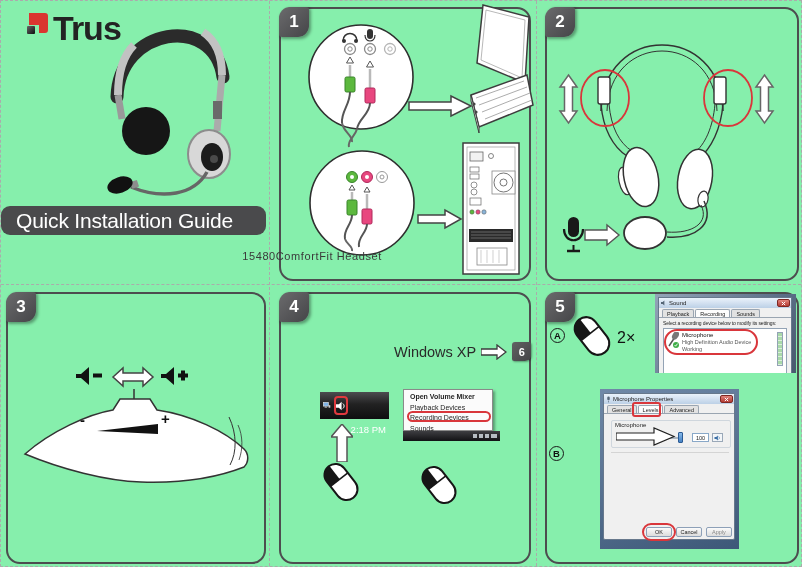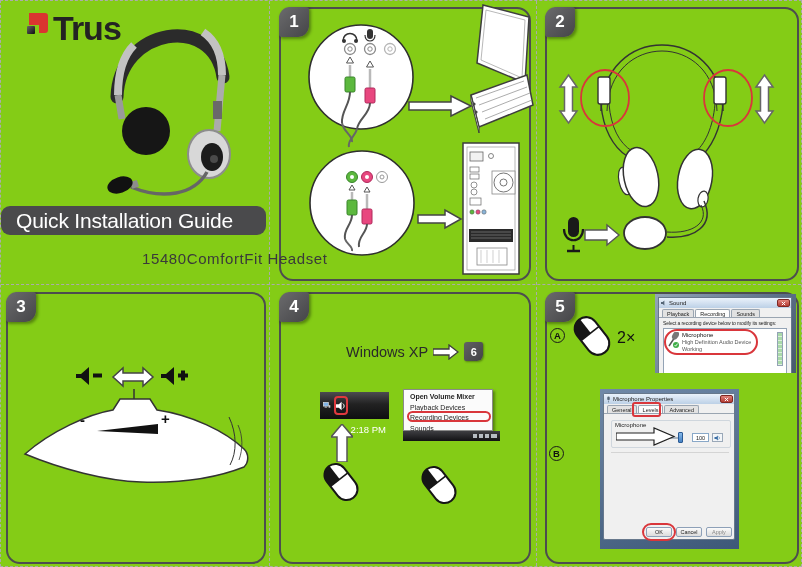--- a/index.html
+++ b/index.html
@@ -1,35 +1,35 @@
 <!DOCTYPE html>
 <html><head>
 <meta charset="utf-8">
 <style>
   html,body{margin:0;padding:0;background:#888;}
-  #page{position:relative;width:802px;height:567px;background:#84cc16;
+  #page{position:relative;width:802px;height:567px;background:#86efac;
         font-family:"Liberation Sans",sans-serif;overflow:hidden;
         box-sizing:border-box;border:1px dashed #ababab;}
   .abs{position:absolute;}
   .vline{position:absolute;top:0;bottom:0;width:0;border-left:1px dashed #ababab;}
   .hline{position:absolute;left:0;right:0;height:0;border-top:1px dashed #ababab;}
   .panel{position:absolute;border:2px solid #4d4d4f;border-radius:14px;}
   .badge{position:absolute;width:30px;height:30px;color:#fff;font-size:17px;font-weight:bold;
          background:linear-gradient(135deg,#6b6b6d,#454548);
          border-radius:11px 3px 11px 3px;display:flex;align-items:center;justify-content:center;
          box-shadow:1.5px 1.5px 3px rgba(0,0,0,.35);}
   
   .logo-text{position:absolute;left:52px;top:8px;font-size:34px;font-weight:800;color:#232323;letter-spacing:-1px;}
   .banner{position:absolute;left:0;top:205px;width:265px;height:29px;background:#4a4a4c;border-radius:9px;
           color:#fff;font-size:21px;letter-spacing:-.2px;line-height:29px;padding-left:15px;box-sizing:border-box;}
-  .product{position:absolute;left:141px;top:249px;width:240px;text-align:left;
-           font-size:15px;letter-spacing:.6px;color:#3a3a3a;z-index:5;}
+  .product{position:absolute;left:141px;top:249px;width:240px;text-align:right;
+           font-size:11px;letter-spacing:.6px;color:#3a3a3a;z-index:5;}
   
   .osblock{position:absolute;left:345px;top:341px;font-size:14.5px;color:#2a2a2a;line-height:18px;}
-  .osline2{display:flex;align-items:center;gap:5px;}
+  .osline2{display:flex;align-items:center;gap:5px;margin-left:48px;}
   .badge6{width:19px;height:19px;background:linear-gradient(135deg,#616163,#434346);color:#fff;
           font-size:11px;font-weight:bold;border-radius:3px 2px 6px 2px;display:flex;align-items:center;
           justify-content:center;box-shadow:1px 1px 2px rgba(0,0,0,.35);}
   .taskbar{position:absolute;left:319px;top:391px;width:69px;height:27px;
            background:linear-gradient(#4c4c50 0%,#222 45%,#0e0e10 100%);
            display:flex;align-items:center;gap:3px;padding:0 3px;box-sizing:border-box;}
   .spk-ring{width:15px;height:19px;border:2px solid #e0393e;border-radius:4px;display:flex;
             align-items:center;justify-content:center;box-sizing:border-box;}
   .tb-time{color:#fff;font-size:9.5px;white-space:nowrap;margin-top:48px;}
   .menu{position:absolute;left:402px;top:388px;width:90px;height:42px;background:#fbfbfb;

